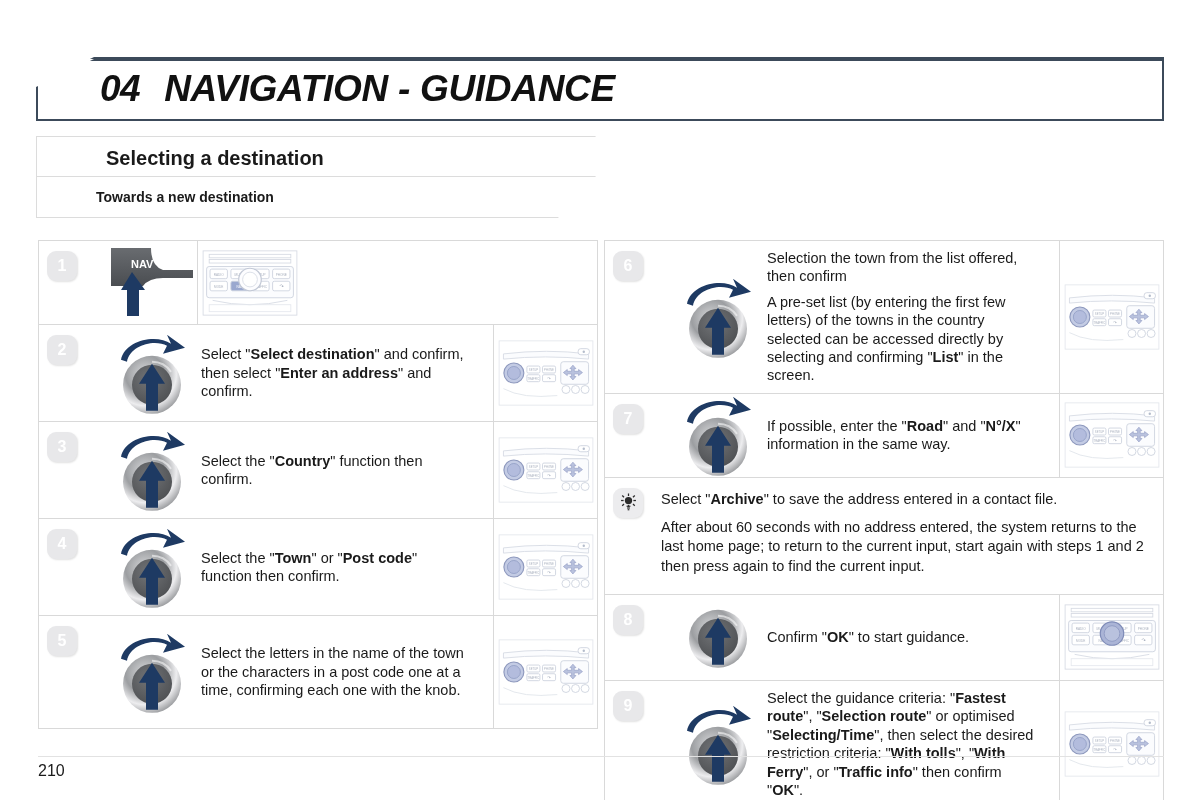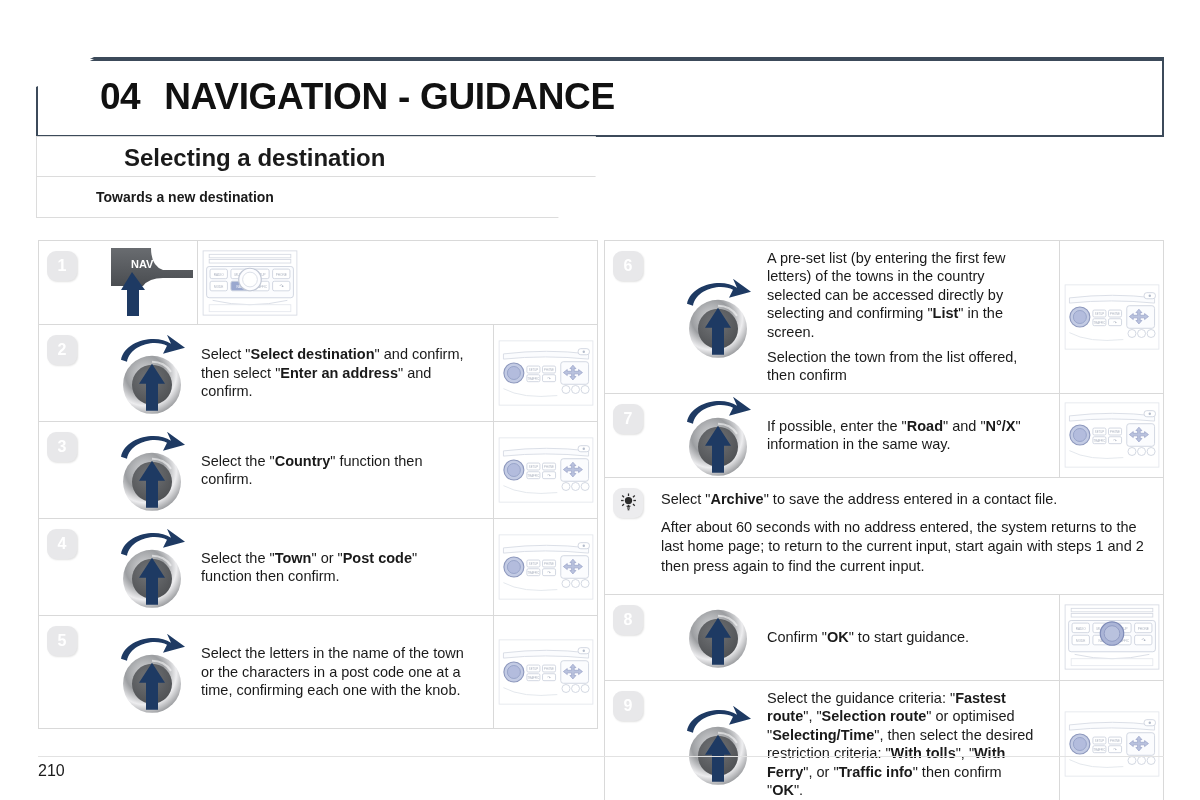--- a/index.html
+++ b/index.html
@@ -8,26 +8,26 @@
     width: 1200px; height: 800px;
     background: #ffffff;
     font-family: "Liberation Sans", sans-serif;
     overflow: hidden;
   }
   .page { position: relative; width: 1200px; height: 800px; background:#fff; }
 
   
   .chapter-header {
     position: absolute; left: 36px; top: 57px;
-    width: 1128px; height: 80px;
+    width: 1128px; height: 64px;
     background: #ffffff;
     border: 2px solid #3c4a5a;
     border-left: none;
     clip-path: polygon(58px 0, 100% 0, 100% 100%, 0 100%, 0 28px);
-    display: flex; align-items: center;
+    display: flex; align-items: center; font-style: italic;
   }
   .chapter-header::before{
     content:"";
     position:absolute; left:0; top:0; width:100%; height:100%;
     border:2px solid #3c4a5a;
     clip-path: polygon(58px 0, 100% 0, 100% 100%, 0 100%, 0 28px);
     pointer-events:none;
   }
   .chapter-num {
     font-size: 37px; font-weight: bold; color:#111;
@@ -42,21 +42,21 @@
   .band {
     position: absolute;
     background:#ffffff;
     border:1px solid #dcdcdc;
     display:flex; align-items:center;
   }
   .band.sec  { left:36px; top:136px; width:560px; height:44px;
                clip-path: polygon(0 0, 100% 0, calc(100% - 38px) 100%, 0 100%); }
   .band.sub  { left:36px; top:176px; width:560px; height:42px;
                clip-path: polygon(0 0, 100% 0, calc(100% - 38px) 100%, 0 100%); }
-  .band.sec .band-label { font-size:24px; font-weight:bold; color:#1a1a1a; margin-left:87px; }
+  .band.sec .band-label { font-size:20px; font-weight:bold; color:#1a1a1a; margin-left:69px; }
   .band.sub .band-label { font-size:14px; font-weight:bold; color:#1a1a1a; margin-left:59px; }
 
   
   .col { position:absolute; border:1px solid #d9d9d9; background:#fff; }
   .col-left  { left:38px;  top:240px; width:560px; }
   .col-right { left:604px; top:240px; width:560px; }
 
   .step-row { display:flex; align-items:stretch; border-bottom:1px solid #d9d9d9; position:relative;gap:10px; }
   .step-row:last-child { border-bottom:none; }
 
@@ -473,22 +473,22 @@
       <circle cx="41" cy="29" r="20" fill="url(#kit)"></circle>
       <path d="M41 6 a23 23 0 0 1 19 10" stroke="#ffffff" stroke-width="2" fill="none" opacity="0.55"></path>
       <path d="M41 8 L54 28 L47 28 L47 55 L35 55 L35 28 L28 28 Z" fill="#1e3a63"></path>
     </g>
   </svg>
         </div>
       </div>
     </div>
     <div class="cell-text">
       <div class="step-text">
+            <p>Selection the town from the list offered, then confirm</p>
             <p>A pre-set list (by entering the first few letters) of the towns in the country selected can be accessed directly by selecting and confirming "<b>List</b>" in the screen.</p>
-            <p>Selection the town from the list offered, then confirm</p>
           </div>
     </div>
     <div class="cell-shot">
 
   <svg class="headunit" viewBox="0 0 110 76">
     <rect x="1" y="1" width="108" height="74" fill="#fff" stroke="#e3e6ec"></rect>
     <path d="M6 16 q50 -6 98 0 l0 6 q-50 -5 -98 0 Z" fill="#fbfcfe" stroke="#d6dae3"></path>
     <rect x="92" y="10" width="13" height="7" rx="3" fill="#fff" stroke="#ccd2dd"></rect>
     <circle cx="98.5" cy="13.5" r="1.4" fill="#b4bccb"></circle>
 

